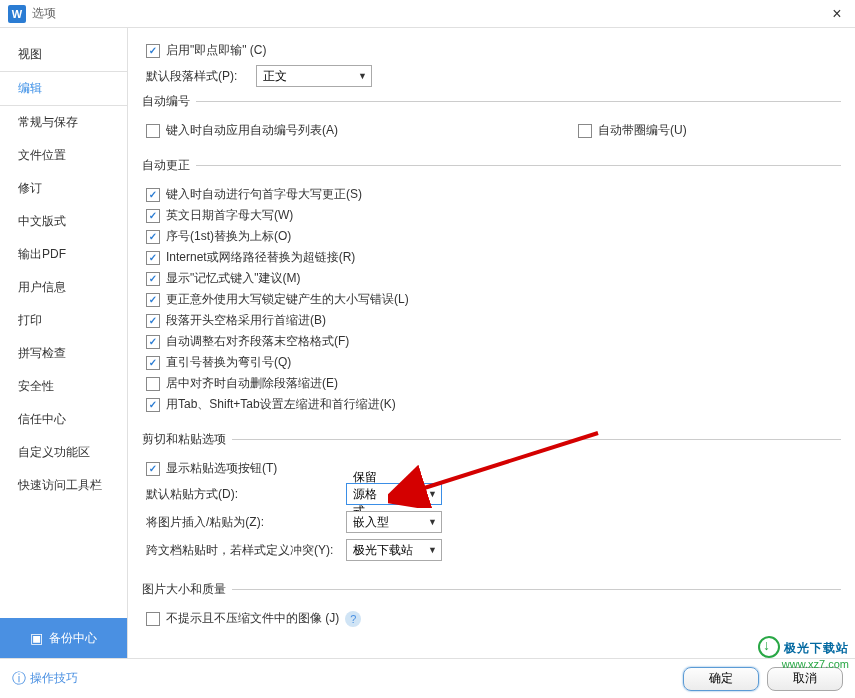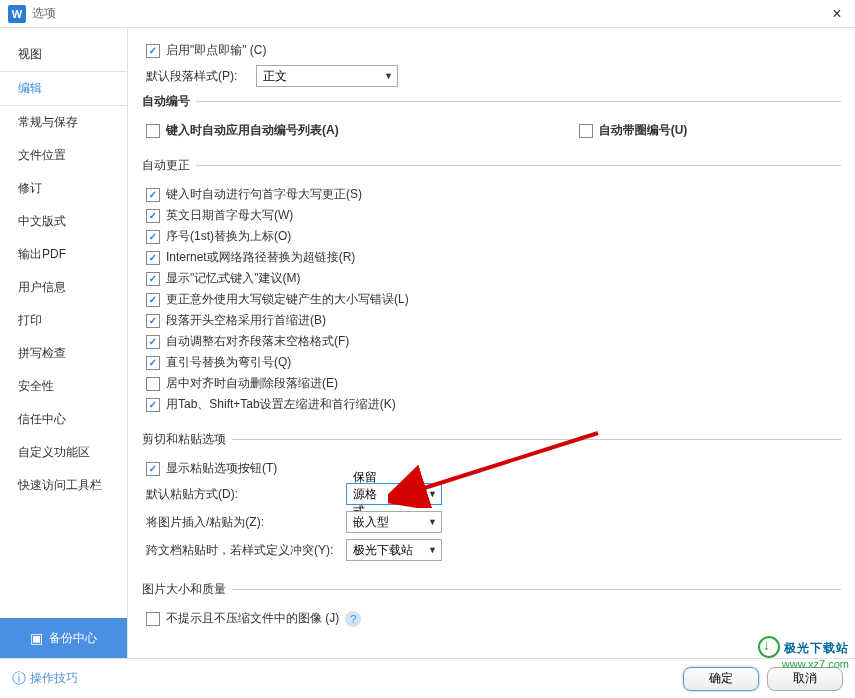--- a/index.html
+++ b/index.html
@@ -28,29 +28,29 @@
 .row { display: flex; align-items: center; margin: 4px 0; padding-left: 4px; }
 .row .cb { width: 14px; height: 14px; border: 1px solid #888; margin-right: 6px; display: inline-flex; align-items: center; justify-content: center; font-size: 10px; color: #2b7cd3; background: #fff; cursor: pointer; }
 .row .cb.checked::before { content: "✓"; font-weight: bold; }
 .row label { color: #333; }
 
 .label-row { display: flex; align-items: center; margin: 6px 0 6px 4px; gap: 10px; }
 .label-row .lbl { min-width: 190px; color: #333; }
 .label-row .lbl.short { min-width: 100px; }
 
 .dropdown { height: 22px; border: 1px solid #aaa; background: #fff; display: flex; align-items: center; padding: 0 4px 0 6px; cursor: pointer; }
-.dropdown.wide { width: 142px; }
+.dropdown.wide { width: 116px; }
 .dropdown.mid { width: 96px; }
 .dropdown.sel { border: 1px solid #3a8ee6; gap: 41px; }
 .dropdown .val { flex: 1; }
 .dropdown .arr { font-size: 9px; color: #333; }
 
 fieldset { border: none; border-top: 1px solid #ccc; margin-top: 14px; padding-top: 8px; }
 fieldset legend { padding-right: 6px; color: #333; }
-fieldset.first { margin-top: 0; font-weight: bold; }
+fieldset.first { margin-top: 0; }
 
 .second-cb { margin-left: 240px; display: flex; align-items: center; }
 .second-cb .cb { width: 14px; height: 14px; border: 1px solid #888; margin-right: 6px; background: #fff; cursor: pointer; }
 
 .help-icon { width: 16px; height: 16px; border-radius: 50%; background: #d0e4f5; color: #4a90e2; display: inline-flex; align-items: center; justify-content: center; font-size: 11px; margin-left: 6px; cursor: pointer; }
 
 .arrow-annotation { position: absolute; pointer-events: none; }
 
 .footer { height: 40px; border-top: 1px solid #e0e0e0; display: flex; align-items: center; padding: 0 12px; background: #fff; }
 .tips { color: #4a90e2; display: flex; align-items: center; gap: 4px; cursor: pointer; }

